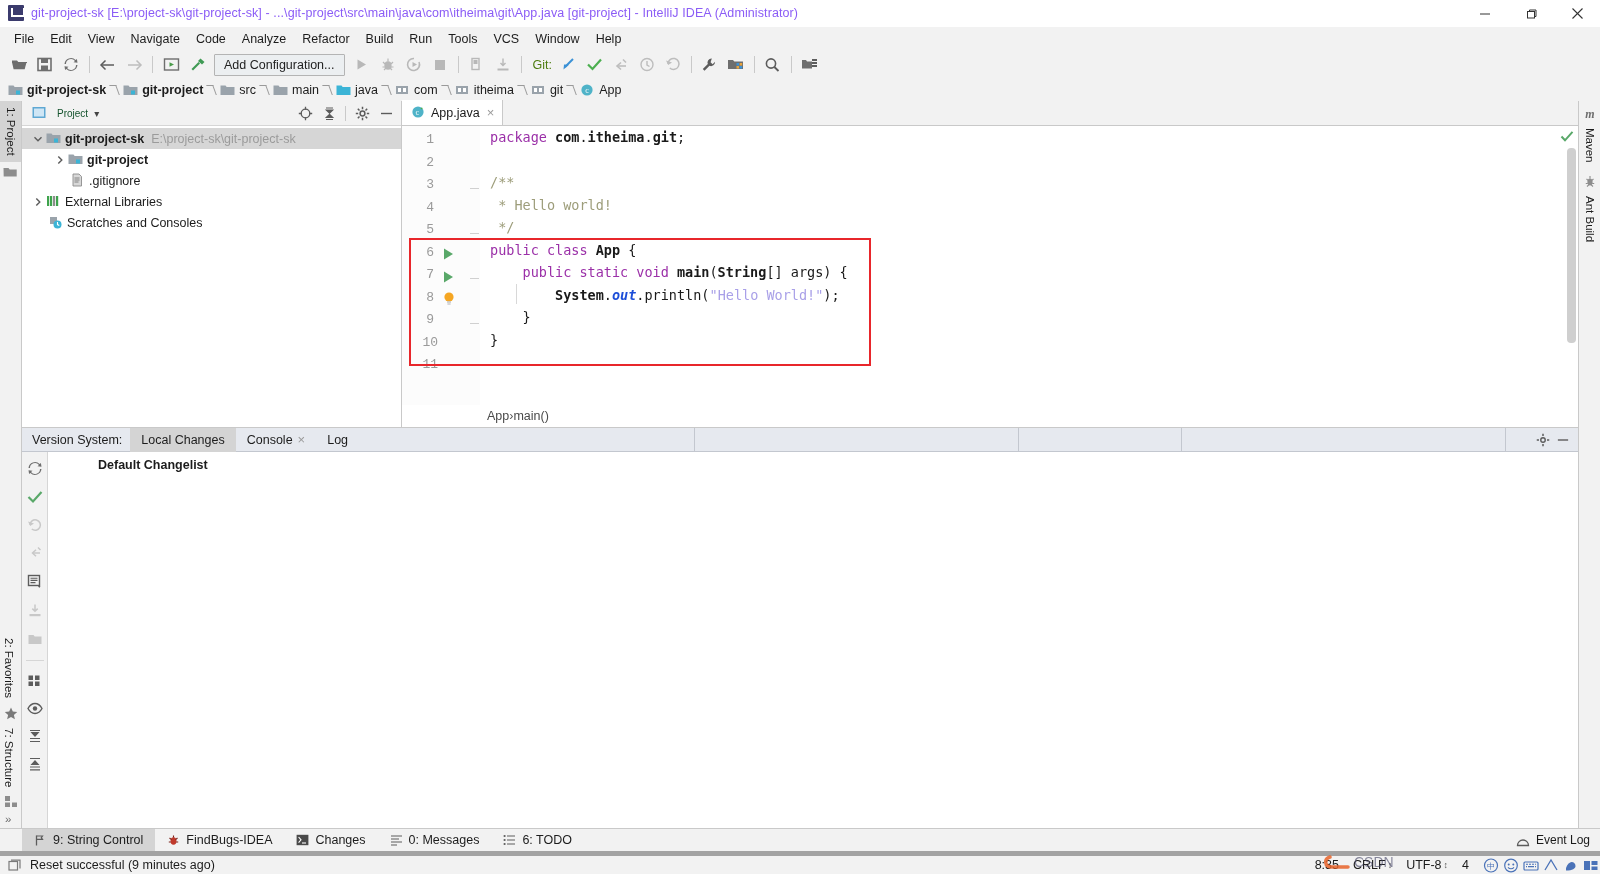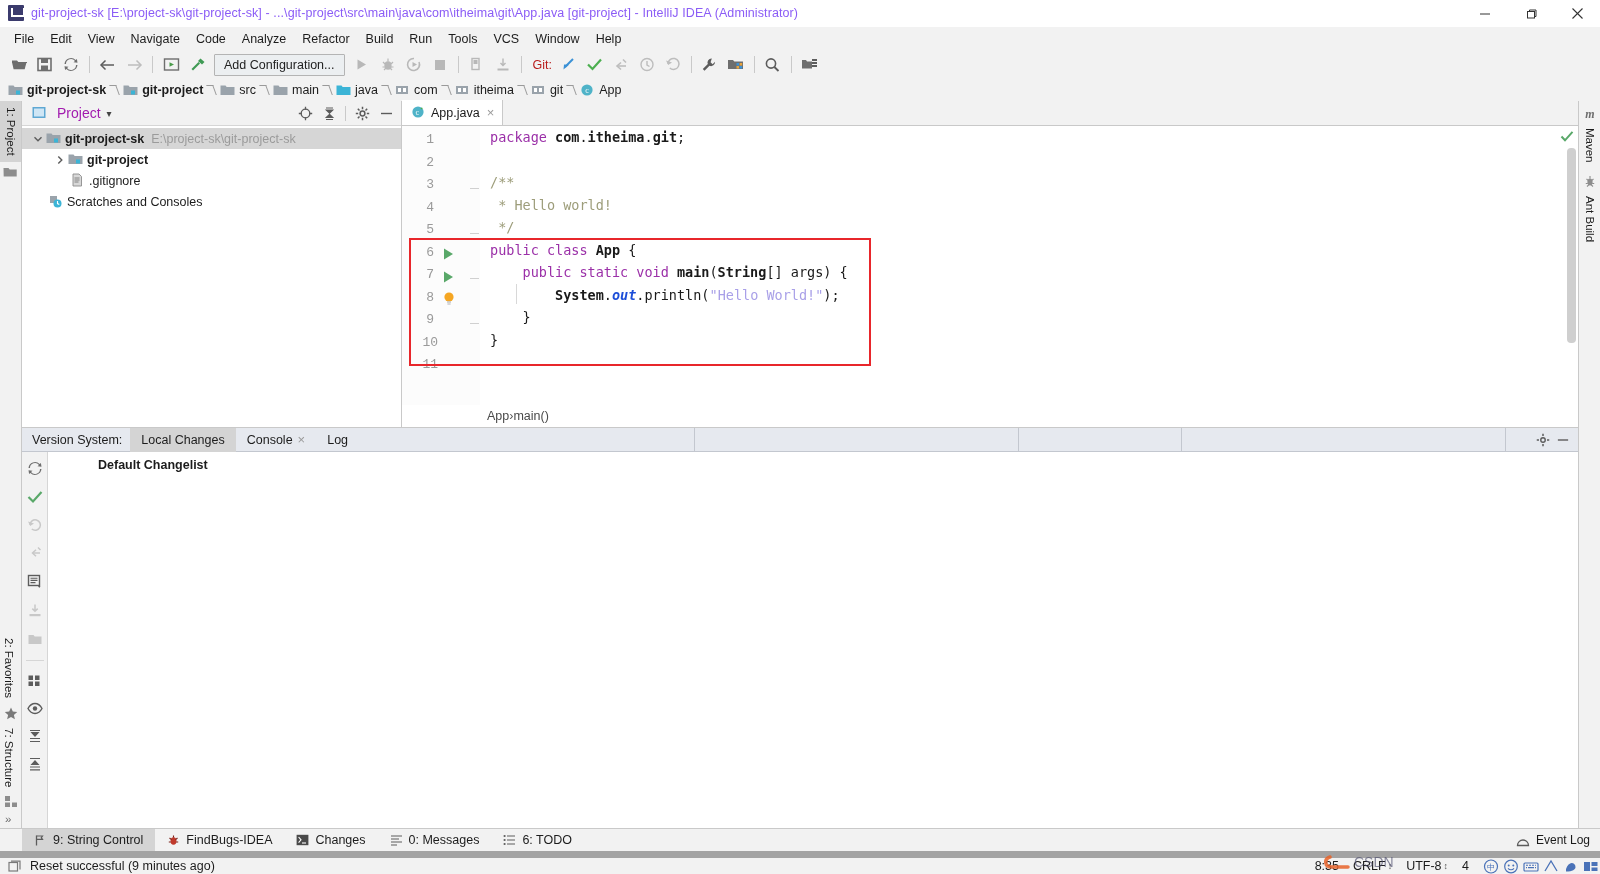--- a/index.html
+++ b/index.html
@@ -38,21 +38,21 @@
 
   
   .toolbar { height: 29px; background: #f2f2f2; display: flex; align-items: center; padding-left: 6px; gap: 0px; }
   .tb { width: 26px; height: 24px; display: flex; align-items: center; justify-content: center; }
   .tb-sep { width: 1px; height: 17px; background: #c9c9c9; margin: 0 5px; }
   .run-config {
     height: 22px; min-width: 128px; border: 1px solid #b4b4b4; background: #eceff1;
     display: flex; align-items: center; justify-content: center; font-size: 12.5px;
     color: #222; padding: 0 9px; margin: 0 4px; border-radius: 1px;
   }
-  .git-label { font-size: 12.5px; color: #b91c1c; margin: 0 4px 0 6px; }
+  .git-label { font-size: 12.5px; color: #4d7c0f; margin: 0 4px 0 6px; }
 
   
   .crumbbar { height: 22px; background: #f2f2f2; display: flex; align-items: center; padding-left: 8px; }
   .crumb { display: flex; align-items: center; font-size: 12.5px; color: #1c1c1c; }
   .crumb.bold { font-weight: bold; }
   .crumb-sep {
     width: 9px; height: 14px; margin: 0 4px; position: relative; flex: 0 0 auto;
   }
   .crumb-sep::after {
     content: ""; position: absolute; left: 1px; top: 2px; width: 6px; height: 9px;
@@ -83,21 +83,21 @@
   }
 
   .center { flex: 1 1 auto; display: flex; flex-direction: column; min-width: 0; }
   .upper { display: flex; height: 326px; min-height: 0; }
 
   
   .project-panel { width: 380px; background: #ffffff; display: flex; flex-direction: column;
     border-right: 1px solid #c9c9c9; }
   .panel-head { height: 25px; background: #f2f2f2; display: flex; align-items: center;
     padding: 0 4px 0 10px; border-bottom: 1px solid #d6d6d6; }
-  .panel-title { font-size: 14px; color: #a21caf; margin-left: 6px; text-align: center; }
+  .panel-title { font-size: 10px; color: #14532d; margin-left: 6px; text-align: center; }
   .panel-head-icons { margin-left: auto; display: flex; align-items: center; gap: 2px; }
   .phi { width: 22px; height: 22px; display:flex; align-items:center; justify-content:center;}
   .tree { flex: 1 1 auto; padding-top: 2px; overflow: hidden; }
   .trow { height: 21px; display: flex; align-items: center; font-size: 12.5px; color: #1c1c1c;
     padding-right: 6px; white-space: nowrap; }
   .trow.selected { background: #d6d6d6; }
   .twist { width: 16px; height: 16px; display: flex; align-items: center; justify-content: center; flex:0 0 auto;}
   .tpath { color: #9b9b9b; margin-left: 7px; font-size: 12.5px; }
   .tlabel.bold { font-weight: bold; }
 
@@ -152,21 +152,21 @@
 
   
   .bottom-tabs { position: absolute; left: 0; right: 0; bottom: 23px; height: 23px;
     background: #f2f2f2; display: flex; align-items: center; border-top: 1px solid #c9c9c9; }
   .btab { height: 23px; display: flex; align-items: center; gap: 6px; padding: 0 12px;
     font-size: 12.5px; color: #1c1c1c; }
   .btab.sel { background: #d4d4d4; }
   .bt-right { margin-left: auto; display: flex; align-items: center; gap: 6px; padding-right: 10px; }
 
   .statusbar { position: absolute; left: 0; right: 0; bottom: 0; height: 23px;
-    background: #f2f2f2; display: flex; align-items: center; border-top: 7px solid #a3a3a3;
+    background: #f2f2f2; display: flex; align-items: center; border-top: 5px solid #a3a3a3;
     font-size: 12.5px; color: #1c1c1c; }
   .sb-left { display: flex; align-items: center; gap: 8px; padding-left: 8px; }
   .sb-right { margin-left: auto; display: flex; align-items: center; gap: 14px; padding-right: 1px; }
   .sb-item { display: flex; align-items: center; gap: 2px; }
   .updown { display:inline-block; font-size: 9px; line-height: 8px; color:#555; }
 
   .csdn { position: absolute; right: 96px; bottom: 1px; width: 180px; height: 22px;
     opacity: .85; pointer-events: none; }
   .ime { display:flex; align-items:center; gap:4px; }
   svg { display:block; }
@@ -566,20 +566,36 @@
             <div class="trow" style="padding-left:48px;">
               <span class="ic">
                 <svg width="14" height="14" viewBox="0 0 14 14">
                     <path d="M3 1h6l2.5 2.5V13H3z" fill="#d8d8d8" stroke="#8d8d8d" stroke-width=".9"></path>
                     <path d="M4.5 5h5M4.5 7h5M4.5 9h4" stroke="#7a7a7a" stroke-width=".9"></path>
                   </svg>
               </span>
               <span class="tlabel">.gitignore</span>
             </div>
 
+            <div class="trow" style="padding-left:26px;">
+              <span class="twist" style="margin-left:-18px;">
+                <svg width="10" height="10" viewBox="0 0 10 10">
+                    <path d="M3.3 1.5 6.8 5 3.3 8.5" stroke="#5c5c5c" stroke-width="1.4" fill="none"></path>
+                  </svg>
+              </span>
+              <span class="ic">
+                <svg width="15" height="14" viewBox="0 0 15 14">
+                    <rect x="1" y="2" width="2.2" height="10" fill="#3fa34d"></rect>
+                    <rect x="4" y="2" width="2.2" height="10" fill="#3fa34d"></rect>
+                    <rect x="7" y="2" width="2.2" height="10" fill="#8d8d8d"></rect>
+                    <rect x="10" y="2" width="2.2" height="10" fill="#3fa34d"></rect>
+                  </svg>
+              </span>
+              <span class="tlabel">External Libraries</span>
+            </div>
 
             <div class="trow" style="padding-left:26px;">
               <span class="ic">
                 <svg width="15" height="14" viewBox="0 0 15 14">
                     <path d="M2 2h7v7H2z" fill="#9aa3ab"></path>
                     <circle cx="9.5" cy="9.5" r="4" fill="#3bb4d6"></circle>
                     <path d="M9.5 7v2.6l1.8 1" stroke="#fff" stroke-width="1.1" fill="none"></path>
                   </svg>
               </span>
               <span class="tlabel">Scratches and Consoles</span>

